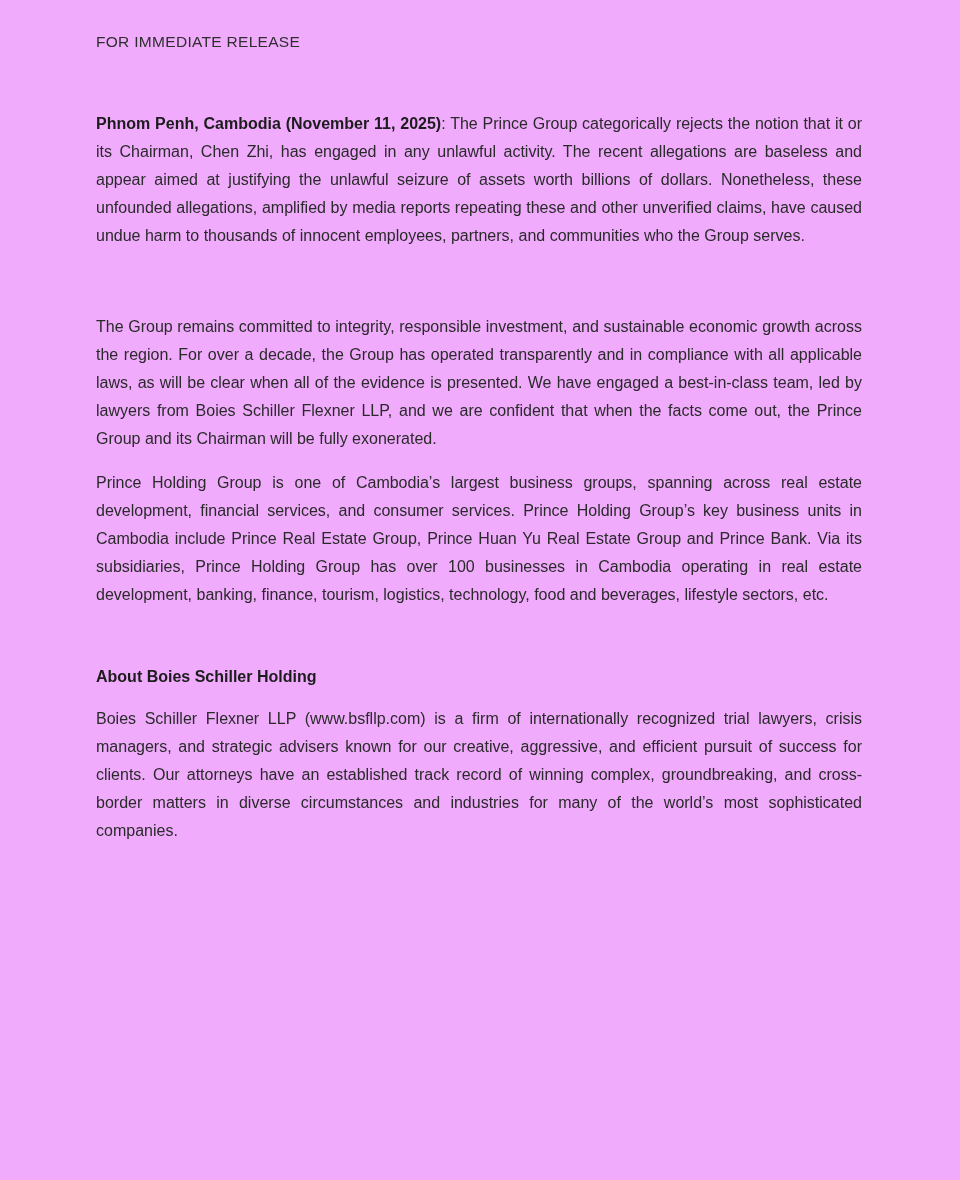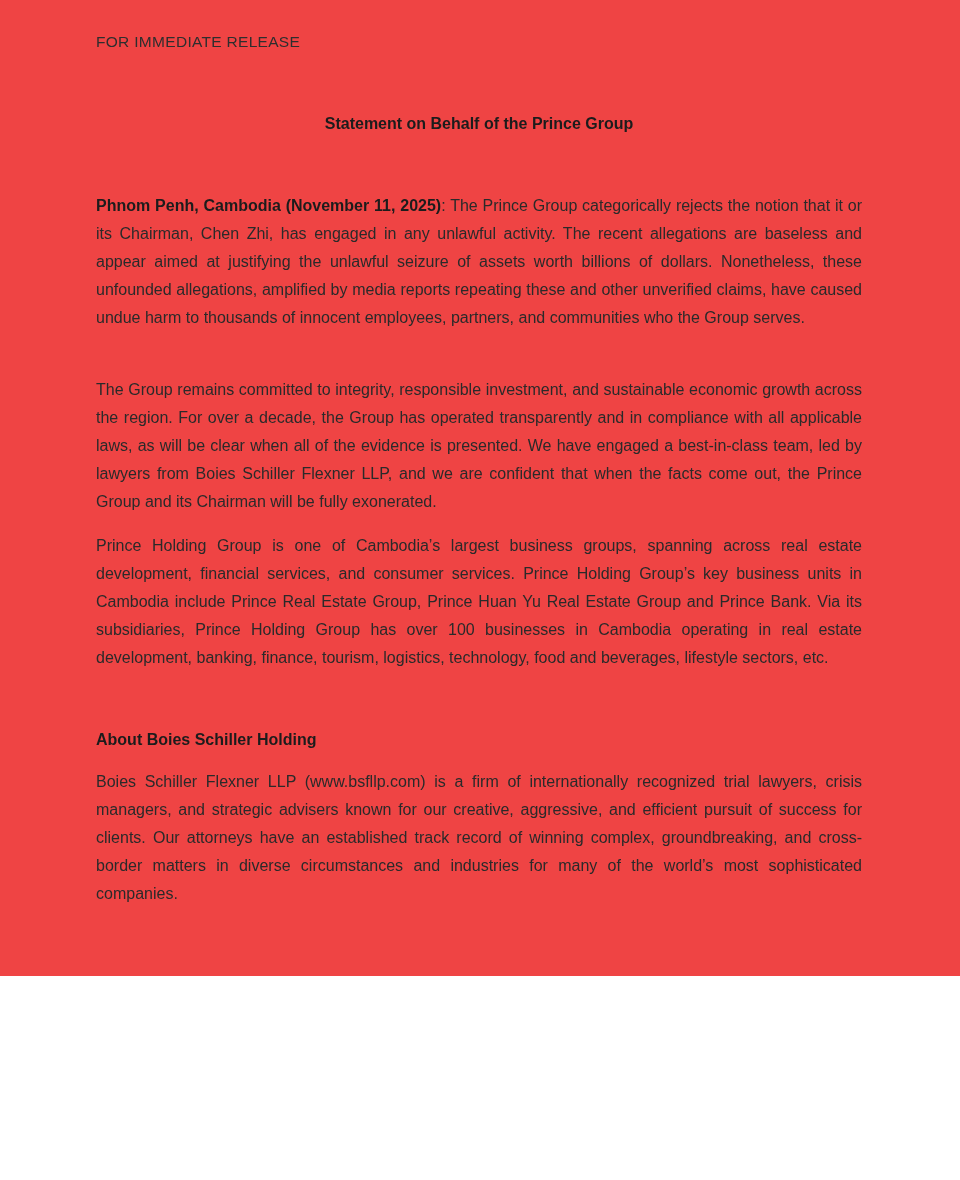--- a/index.html
+++ b/index.html
@@ -3,22 +3,22 @@
 <meta charset="utf-8">
 <style>
   html, body {
     margin: 0;
     padding: 0;
     background: #ffffff;
   }
   .page {
     position: relative;
     width: 960px;
-    height: 976px;
-    background: #ef4444;
+    height: 1180px;
+    background: #f0abfc;
     box-sizing: border-box;
     padding: 28px 98px 0 96px;
     font-family: "Liberation Sans", "DejaVu Sans", sans-serif;
     color: #2a2a2a;
     overflow: hidden;
   }
   .release-line {
     font-size: 15.5px;
     line-height: 28px;
     letter-spacing: 0.3px;
@@ -33,21 +33,21 @@
     color: #1c1c1c;
     text-align: center;
   }
   .para {
     font-size: 16px;
     line-height: 28px;
     text-align: justify;
     color: #2a2a2a;
   }
   .para-lead-gap   { margin-top: 54px; }
-  .para-body-gap   { margin-top: 44px; }
+  .para-body-gap   { margin-top: 63px; }
   .para-after-head { margin-top: 14px; }
   .lead-bold {
     font-weight: bold;
     color: #1c1c1c;
   }
   .section-heading {
     margin-top: 54px;
     font-size: 16px;
     line-height: 28px;
     font-weight: bold;
@@ -55,21 +55,20 @@
     text-align: left;
   }
 </style>
 </head>
 <body>
 
 <div class="page">
 
   <div class="release-line">FOR IMMEDIATE RELEASE</div>
 
-  <div class="doc-title">Statement on Behalf of the Prince Group</div>
 
   <p class="para para-lead-gap"><span class="lead-bold">Phnom Penh, Cambodia (November 11, 2025)</span><span>: The Prince Group categorically rejects the notion that it or its Chairman, Chen Zhi, has engaged in any unlawful activity. The recent allegations are baseless and appear aimed at justifying the unlawful seizure of assets worth billions of dollars. Nonetheless, these unfounded allegations, amplified by media reports repeating these and other unverified claims, have caused undue harm to thousands of innocent employees, partners, and communities who the Group serves.</span></p>
 
   <p class="para para-body-gap">The Group remains committed to integrity, responsible investment, and sustainable economic growth across the region. For over a decade, the Group has operated transparently and in compliance with all applicable laws, as will be clear when all of the evidence is presented. We have engaged a best-in-class team, led by lawyers from Boies Schiller Flexner LLP, and we are confident that when the facts come out, the Prince Group and its Chairman will be fully exonerated.</p>
 
 
   <p class="para para-after-head">Prince Holding Group is one of Cambodia’s largest business groups, spanning across real estate development, financial services, and consumer services. Prince Holding Group’s key business units in Cambodia include Prince Real Estate Group, Prince Huan Yu Real Estate Group and Prince Bank. Via its subsidiaries, Prince Holding Group has over 100 businesses in Cambodia operating in real estate development, banking, finance, tourism, logistics, technology, food and beverages, lifestyle sectors, etc.</p>
 
   <div class="section-heading">About Boies Schiller Holding</div>
 

